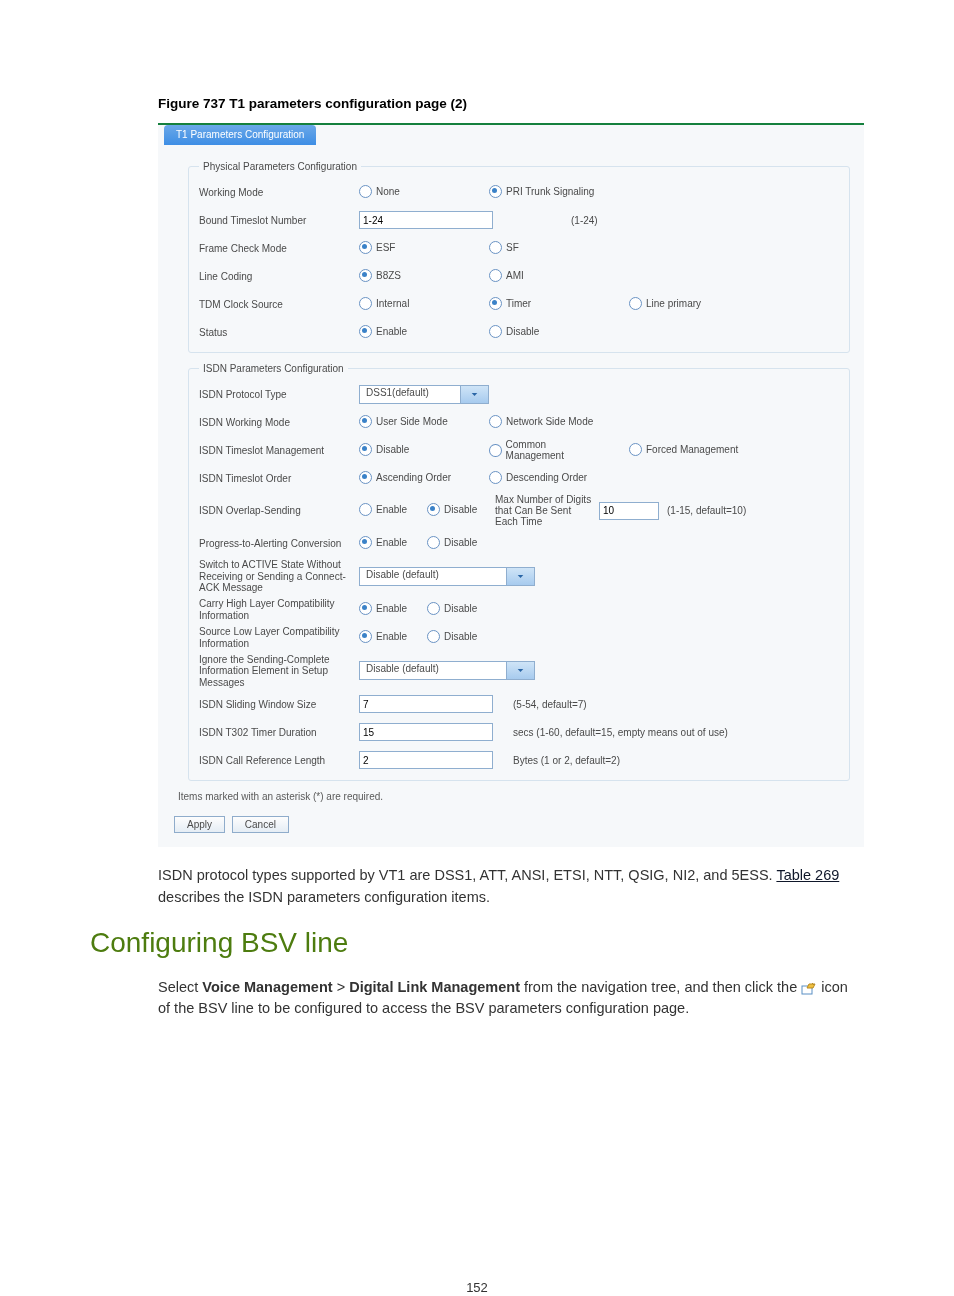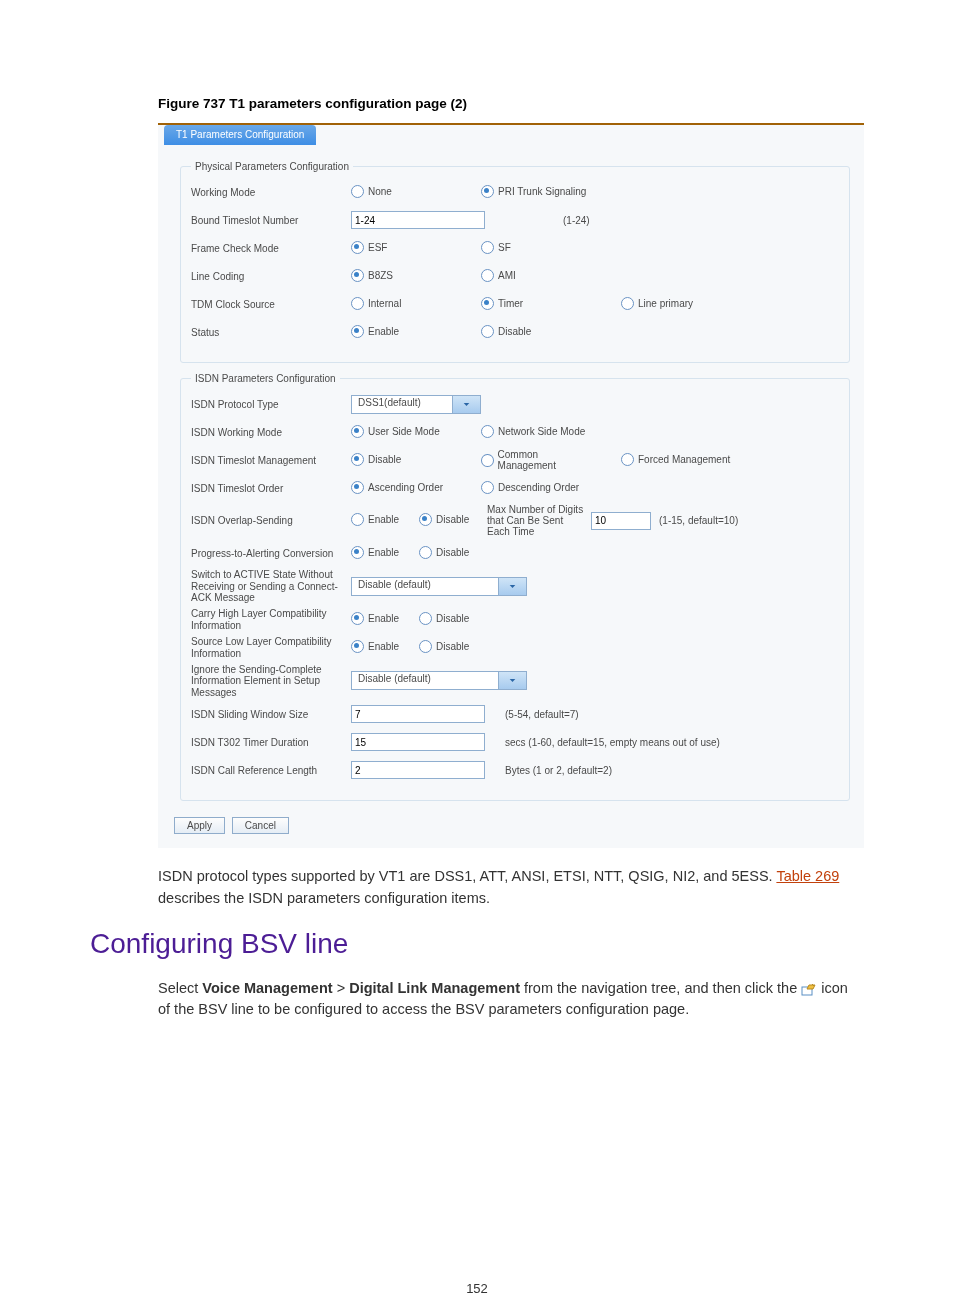--- a/index.html
+++ b/index.html
@@ -1,39 +1,39 @@
 <!DOCTYPE html>
 <html><head>
 <meta charset="utf-8">
 <style>
 body{margin:0;font-family:Arial,Helvetica,sans-serif;background:#fff;color:#333}
 .page{width:954px;margin:0 auto;padding:68px 90px 40px 90px;box-sizing:border-box}
 .content{padding-left:68px}
 .figtitle{color:#000000;font-weight:bold;font-size:13.5px;margin:28px 0 12px 0}
-.shot{border-top:2px solid #a16207;background:#f6f8fa;font-family:Tahoma,Arial,sans-serif;font-size:10px;color:#4a4a4a}
+.shot{border-top:2px solid #15803d;background:#f6f8fa;font-family:Tahoma,Arial,sans-serif;font-size:10px;color:#4a4a4a}
 .tab{display:inline-block;background:linear-gradient(#6aa8e8,#3e8ee5);color:#fff;height:20px;line-height:20px;padding:0 12px;border-radius:4px 4px 0 0;margin:0 0 0 6px}
 .shot-body{background:#f6f8fa;padding:8px 14px 6px 14px}
-fieldset.group{border:1px solid #d6e3ee;border-radius:3px;margin:8px 0 10px 8px;padding:6px 10px 16px 10px;background:#f6f8fa}
+fieldset.group{border:1px solid #d6e3ee;border-radius:3px;margin:8px 0 10px 16px;padding:6px 10px 6px 10px;background:#f6f8fa}
 fieldset.group>legend{font-size:10px;color:#4a4a4a;padding:0 4px}
 .row{display:flex;align-items:center;min-height:24px;padding:2px 0}
 .lab{width:160px;flex:0 0 160px}
 .rad{display:inline-flex;align-items:center;margin-right:26px}
 .rad span.r{display:inline-block;width:11px;height:11px;border:1px solid #6a93c4;border-radius:50%;margin-right:4px;position:relative;background:#fff}
 .rad.sel span.r::after{content:"";position:absolute;left:2px;top:2px;width:5px;height:5px;border-radius:50%;background:#3b82c8}
 input[type=text]{border:1px solid #8faecf;height:16px;font-size:10px;padding:0 3px;background:#fff}
 .dd{display:inline-flex;border:1px solid #8faecf;background:#fff;height:17px}
 .dd span{padding:1px 6px;font-size:10px}
 .dd .arr{background:linear-gradient(#cfe4f7,#a7cbee);border-left:1px solid #8faecf;width:15px;display:flex;align-items:center;justify-content:center}
 .dd .arr svg{width:7px;height:7px}
 .note{color:#5a5a5a;font-size:10px;margin:4px 0 8px 6px}
 .btnrow{text-align:left;padding:6px 0 8px 0}
 .btn{display:inline-block;border:1px solid #8faccb;background:linear-gradient(#fdfdfd,#e5edf5);font-size:10px;padding:2px 12px;margin:0 2px;cursor:pointer}
 .narr{font-family:Arial,Helvetica,sans-serif;font-size:14.5px;line-height:1.5;margin:18px 0 8px 0}
-.narr a{color:#c2410c}
-h2.sect{color:#4c1d95;font-weight:normal;font-size:28px;margin:18px 0 10px -68px;font-family:Arial,Helvetica,sans-serif}
+.narr a{color:#0f172a}
+h2.sect{color:#4d7c0f;font-weight:normal;font-size:28px;margin:18px 0 10px -68px;font-family:Arial,Helvetica,sans-serif}
 .pno{text-align:center;font-size:13px;margin-top:260px;color:#333}
 .editicon{display:inline-block;width:16px;height:14px;vertical-align:middle}
 </style>
 </head>
 <body>
 
 <div class="page">
   <div class="content">
 
     <div class="figtitle">Figure 737 T1 parameters configuration page (2)</div>
@@ -258,20 +258,21 @@
             <span style="margin-left:20px">secs (1-60, default=15, empty means out of use)</span>
           </div>
 
           <div class="row">
             <div class="lab">ISDN Call Reference Length</div>
             <input type="text" style="width: 126px;" value="2">
             <span style="margin-left:20px">Bytes (1 or 2, default=2)</span>
           </div>
         </fieldset>
 
+        <div class="note">Items marked with an asterisk (*) are required.</div>
         <div class="btnrow">
           <span class="btn">Apply</span>
           <span class="btn">Cancel</span>
         </div>
       </div>
     </div>
 
     <p class="narr">
       <span>ISDN protocol types supported by VT1 are DSS1, ATT, ANSI, ETSI, NTT, QSIG, NI2, and 5ESS. </span><a href="#">Table 269</a><span> describes the ISDN parameters configuration items.</span>
     </p>

